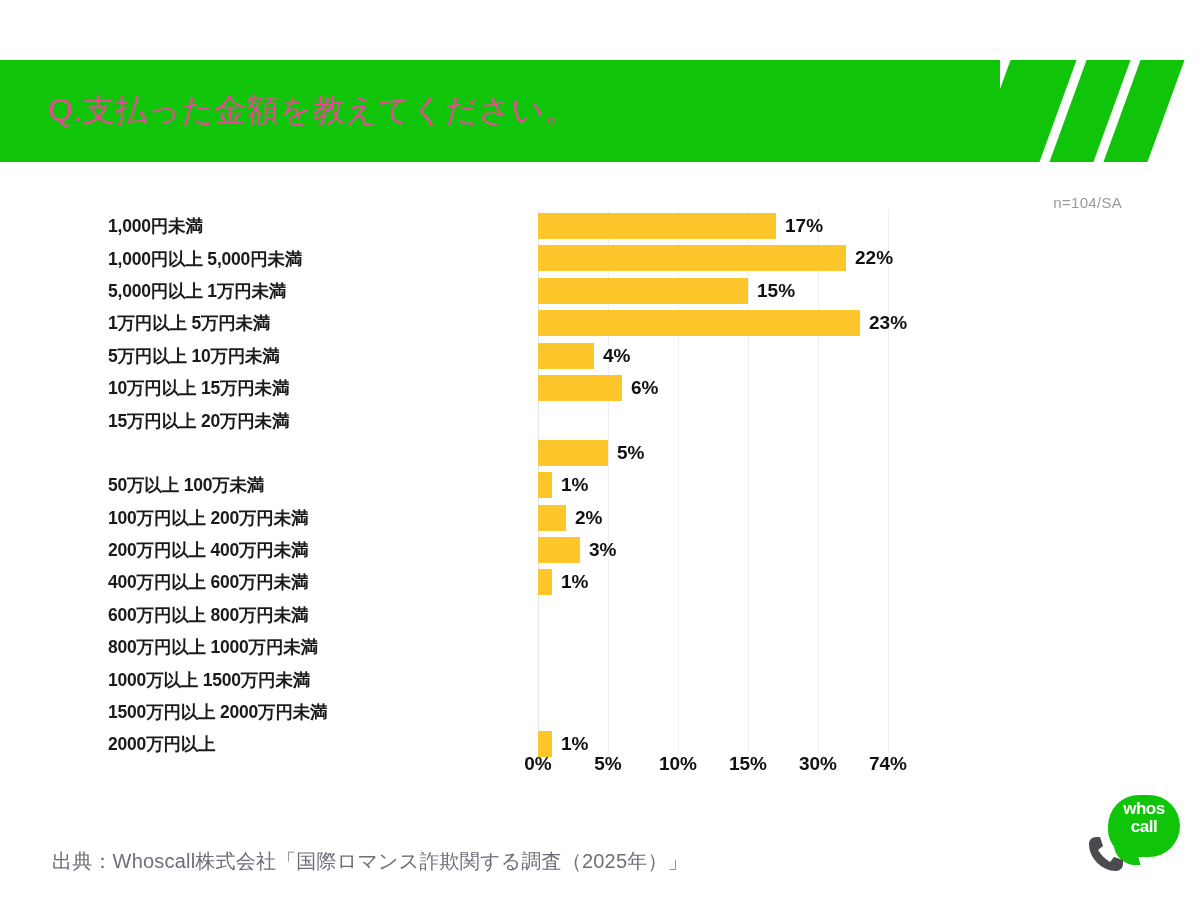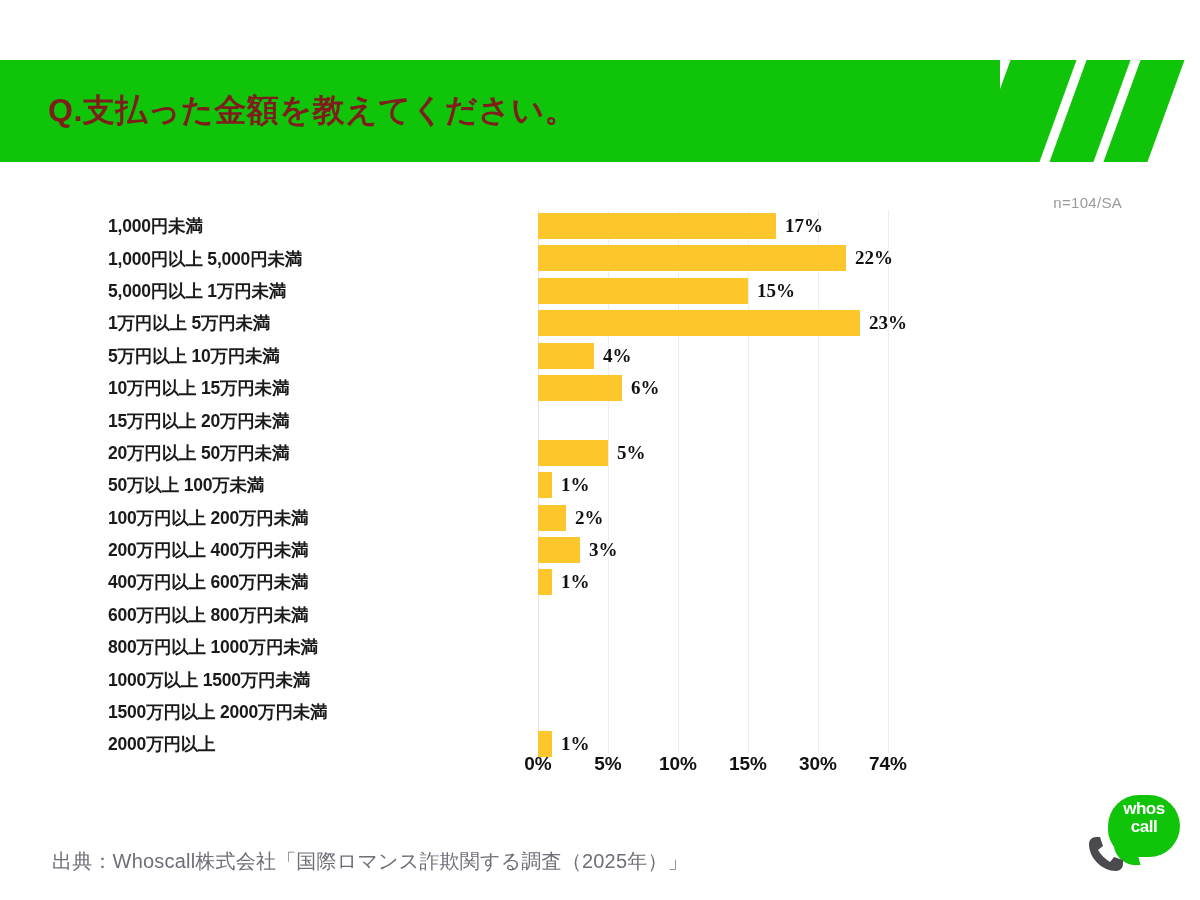--- a/index.html
+++ b/index.html
@@ -43,23 +43,23 @@
   .header-slash.s2 { left: 1068px; width: 44px; }
   .header-slash.s3 { left: 1122px; width: 44px; }
 
   .header-title {
     position: absolute;
     left: 48px;
     top: 0;
     height: 102px;
     display: flex;
     align-items: center;
-    color: #7f1d1d;
+    color: #ec4899;
     font-size: 32px;
-    font-weight: bold;
+    font-weight: normal;
     letter-spacing: 0.5px;
     white-space: nowrap;
   }
 
   
   .chart-wrap {
     position: absolute;
     left: 0;
     top: 162px;
     width: 1200px;
@@ -133,21 +133,20 @@
   .bar {
     height: 26px;
     background: #FDC62A;
   }
   .bar-value {
     margin-left: 9px;
     font-size: 19px;
     font-weight: bold;
     color: #111111;
     white-space: nowrap;
-    font-family: Liberation Serif, serif;
   }
 
   .axis {
     position: absolute;
     left: 538px;
     top: 551px;
     width: 400px;
     height: 30px;
   }
   .axis-tick {
@@ -285,21 +284,20 @@
             <div class="bar-value">6%</div>
           </div>
         </div>
         <div class="row">
           <div class="row-label">15万円以上 20万円未満</div>
           <div class="bar-zone">
             <div class="bar" style="width: 0px; background: rgb(253, 198, 42);"></div>
           </div>
         </div>
         <div class="row">
-          <div class="row-label">20万円以上 50万円未満</div>
           <div class="bar-zone">
             <div class="bar" style="width: 70px; background: rgb(253, 198, 42);"></div>
             <div class="bar-value">5%</div>
           </div>
         </div>
         <div class="row">
           <div class="row-label">50万以上 100万未満</div>
           <div class="bar-zone">
             <div class="bar" style="width: 14px; background: rgb(253, 198, 42);"></div>
             <div class="bar-value">1%</div>

